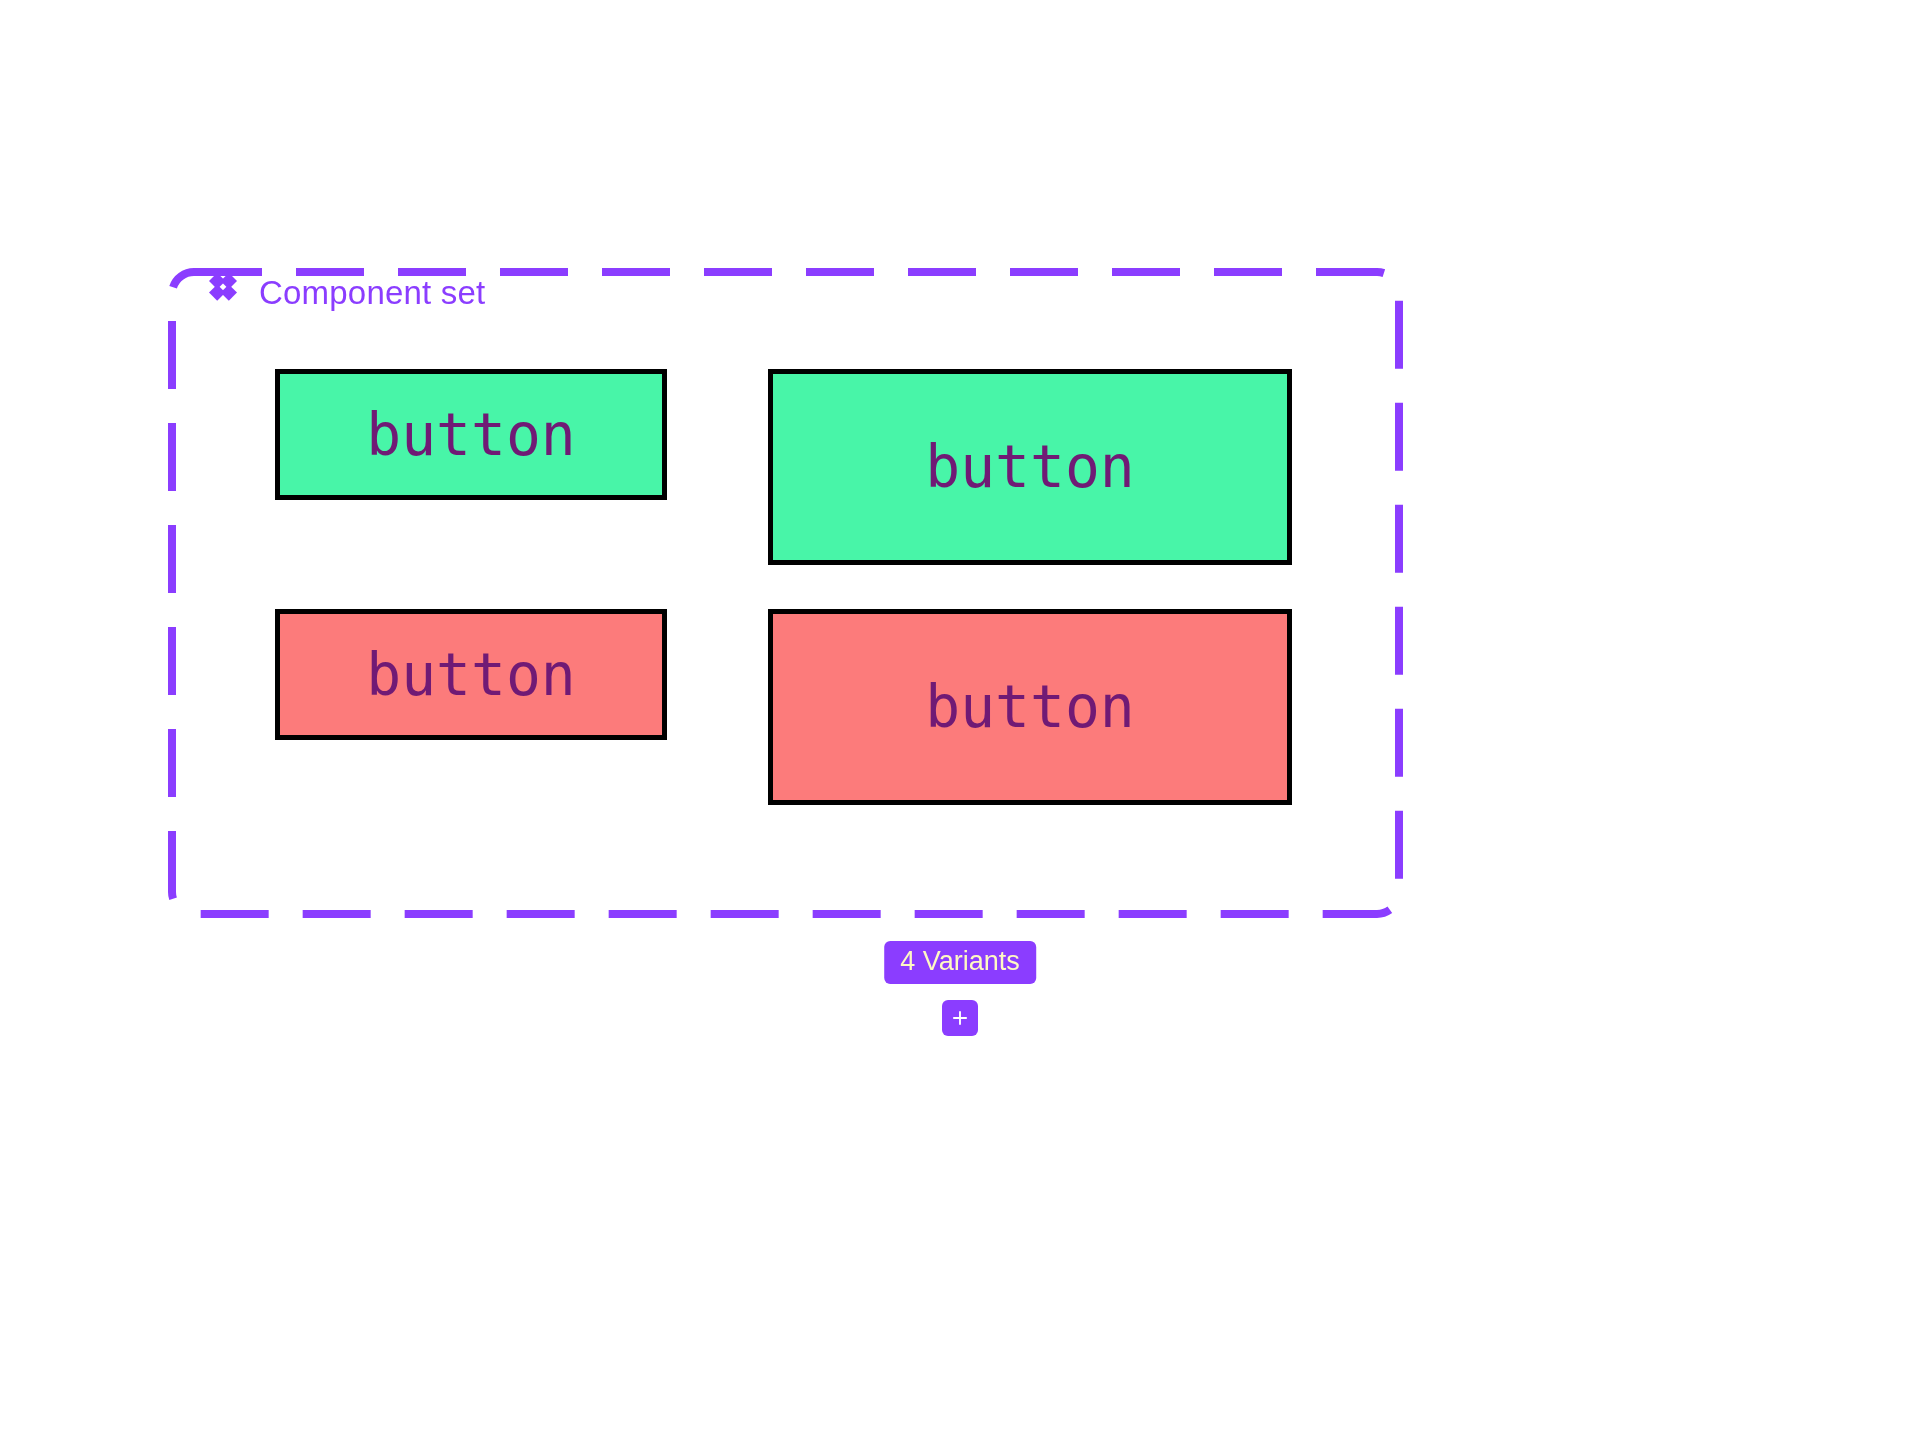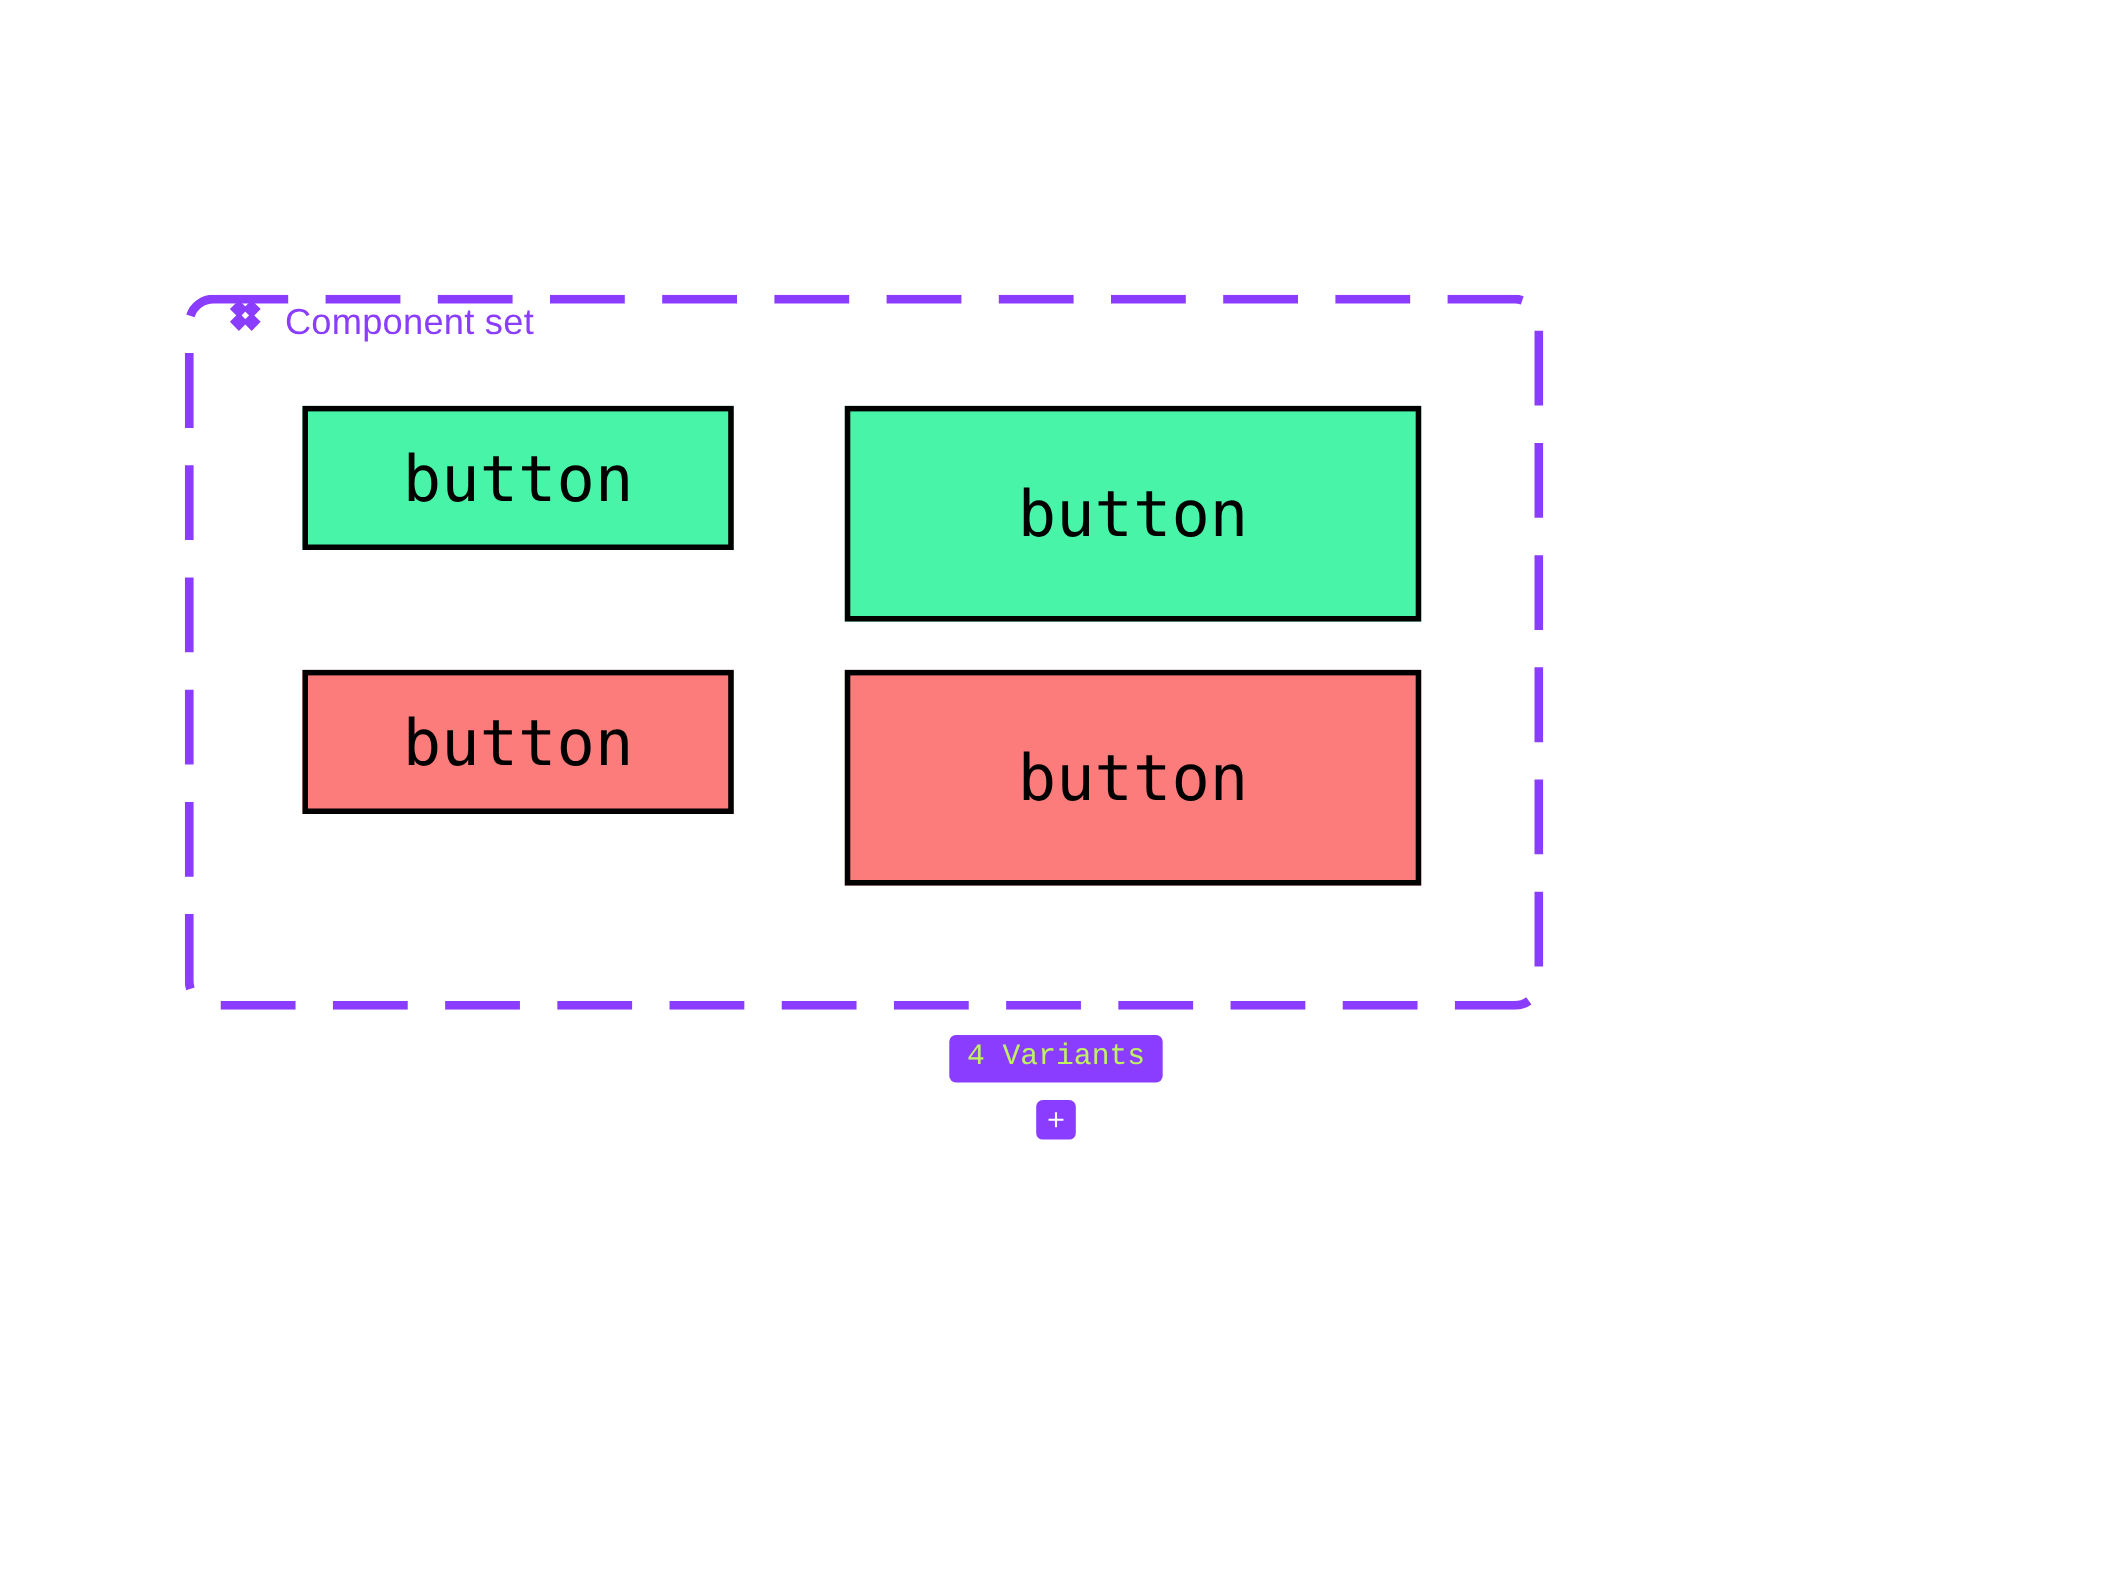--- a/index.html
+++ b/index.html
@@ -60,21 +60,21 @@
   .variant-button {
     position: absolute;
     box-sizing: border-box;
     border: 5px solid #000000;
     display: flex;
     align-items: center;
     justify-content: center;
   }
   .variant-button .variant-label {
     font-family: "DejaVu Sans Mono", "Liberation Mono", monospace;
-    color: #000000;
+    color: #701a75;
     line-height: 1;
     white-space: nowrap;
   }
 
   #variant-button-0 {
     left: 275px;
     top: 369px;
     width: 392px;
     height: 131px;
     background: #48F5A8;
@@ -108,27 +108,27 @@
   }
   #variant-button-3 .variant-label { font-size: 58px; }
 
   
   #variants-badge {
     position: absolute;
     left: 50%;
     transform: translateX(-50%);
     top: 941px;
     background: #8B3DFF;
-    color: #bef264;
+    color: #fef9c3;
     border-radius: 6px;
     padding: 7px 16px 9px 16px;
     font-size: 27px;
     line-height: 1;
     white-space: nowrap;
-    font-family: Liberation Mono, monospace;
+    font-family: Liberation Sans, sans-serif;
   }
 
   
   #add-variant-button {
     position: absolute;
     left: 50%;
     transform: translateX(-50%);
     top: 1000px;
     width: 36px;
     height: 36px;

